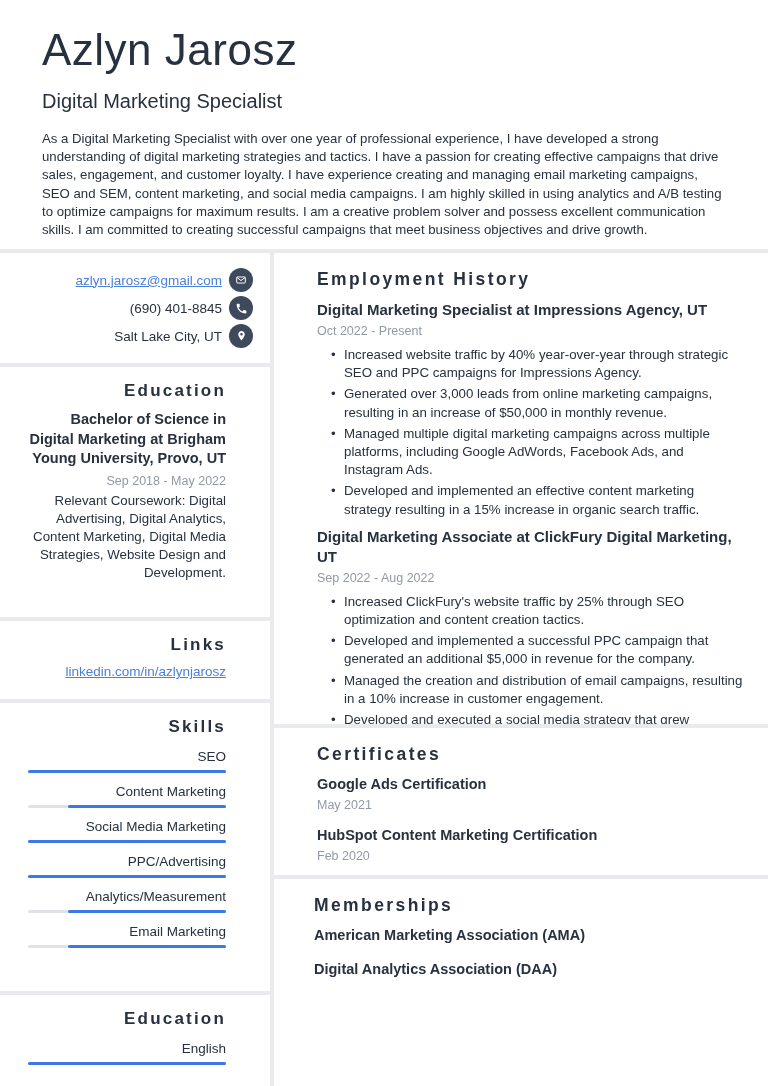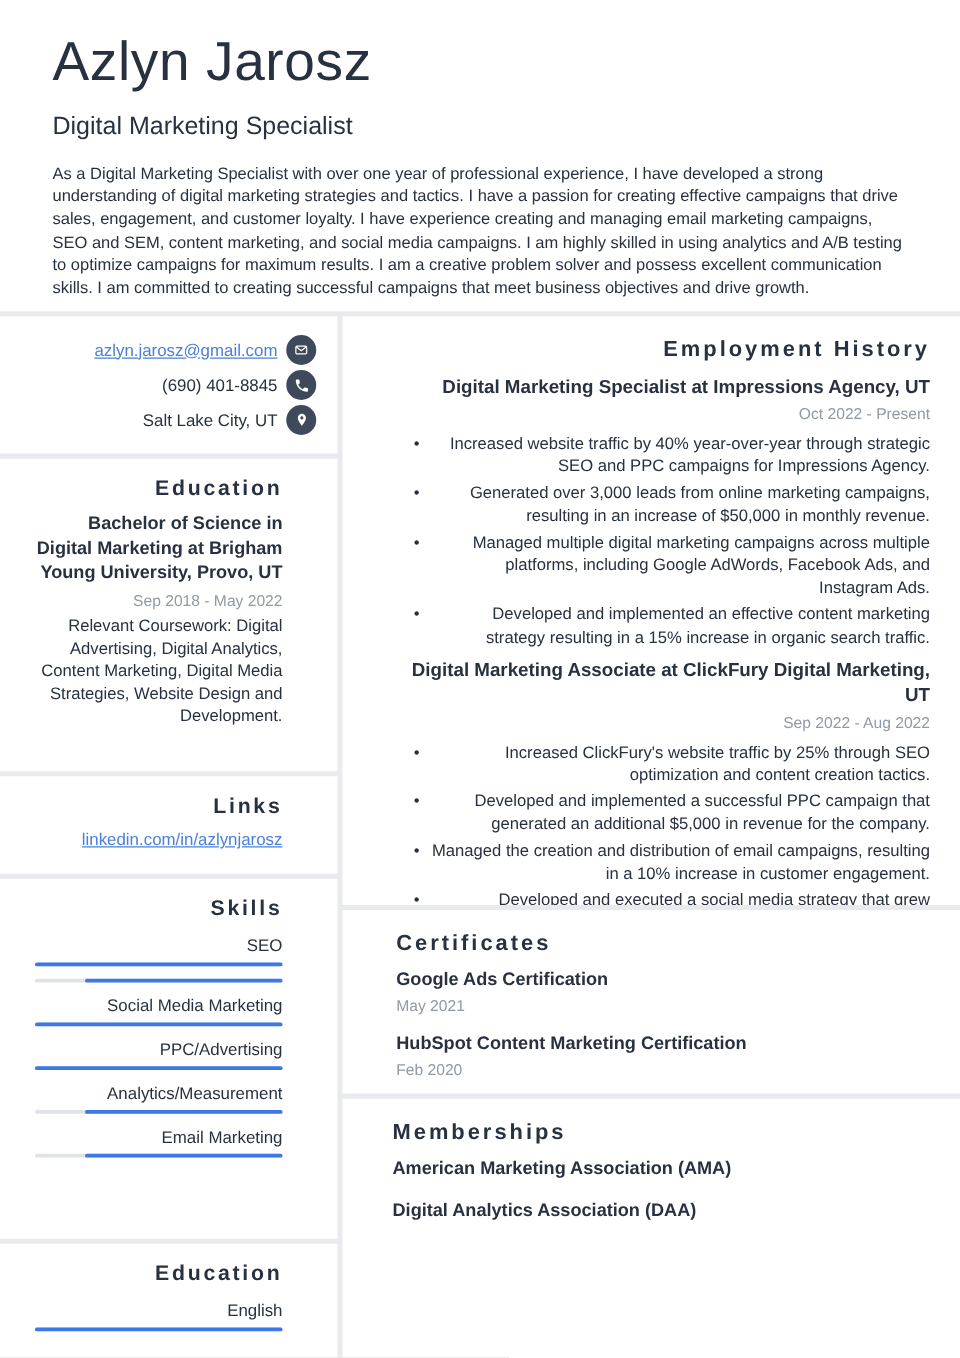--- a/index.html
+++ b/index.html
@@ -51,21 +51,21 @@
   .skill-name{font-size:13.5px; line-height:18px;}
   .bar{position:relative; height:3px; margin-top:4px; background:var(--bar-track); border-radius:2px;}
   .bar .fill{position:absolute; right:0; top:0; height:100%; background:var(--accent); border-radius:2px;}
 
   .languages-card{flex:1;}
 
   
   .main-card{padding:14px 24px 0 43px; overflow:hidden;}
   .main-heading{font-size:17.5px; font-weight:700; letter-spacing:2.4px; line-height:24px; margin-bottom:9px;}
 
-  .employment-card{height:471px;text-align:right;}
+  .employment-card{height:471px;}
   .job{margin-bottom:8px;}
   .job-title{font-size:15px; font-weight:700; line-height:20px;}
   .job-dates{margin:3px 0 7px;}
   .job ul{list-style:none; padding-left:27px;}
   .job li{position:relative; font-size:13.3px; line-height:18.2px; margin-bottom:3px;}
   .job li::before{content:"\2022"; position:absolute; left:-13px;}
 
   .certificates-card{height:147px;}
   .cert{margin-bottom:13px;}
   .cert-name{font-size:14.5px; font-weight:700; line-height:19px;}
@@ -132,20 +132,21 @@
       <section class="card side-card skills-card">
         <h2 class="side-heading">Skills</h2>
 
         <div class="skill">
           <div class="skill-name">SEO</div>
           <div class="bar">
               <span class="fill" style="width: 100%;"></span>
             </div>
         </div>
         <div class="skill">
+          <div class="skill-name">Content Marketing</div>
           <div class="bar">
               <span class="fill" style="width: 80%;"></span>
             </div>
         </div>
         <div class="skill">
           <div class="skill-name">Social Media Marketing</div>
           <div class="bar">
               <span class="fill" style="width: 100%;"></span>
             </div>
         </div>

